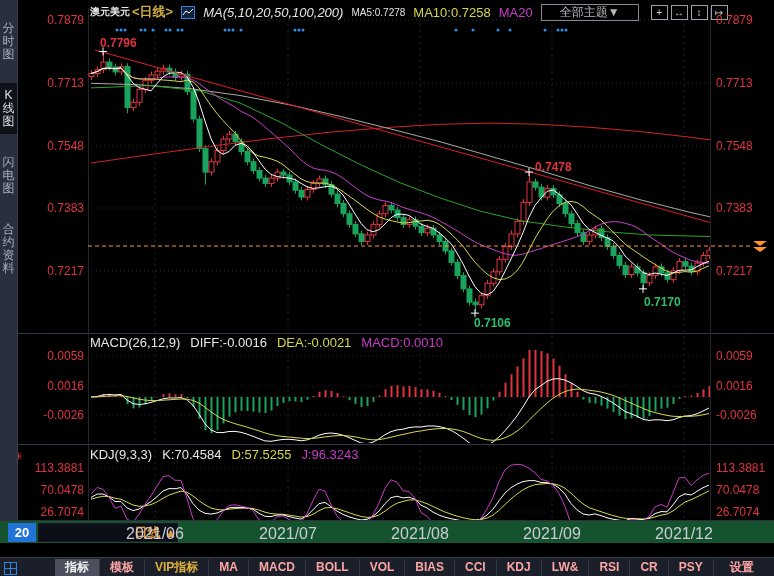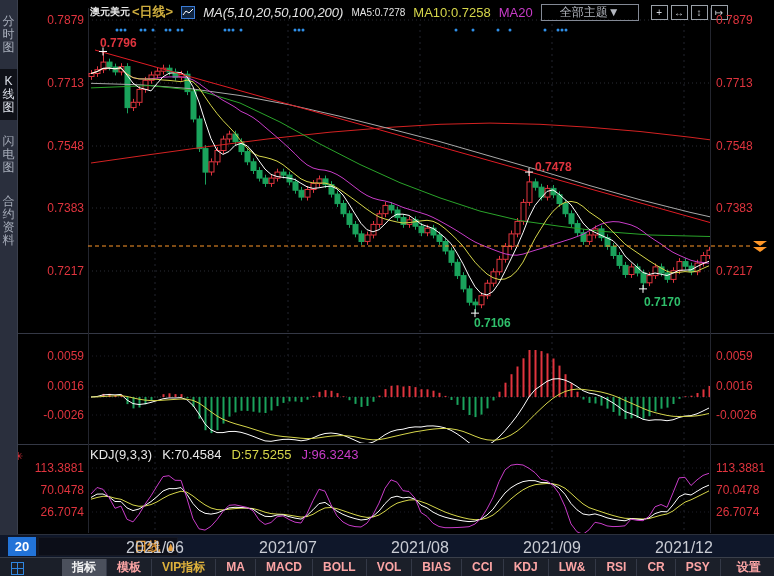--- a/index.html
+++ b/index.html
@@ -2,21 +2,21 @@
 <html><head>
 <meta charset="utf-8">
 <style>
   html,body{margin:0;padding:0;background:#000;}
   .screen{position:relative;width:774px;height:576px;background:#000;overflow:hidden;
           font-family:"Liberation Sans",sans-serif;-webkit-font-smoothing:antialiased;}
   #chart-svg{position:absolute;left:0;top:0;z-index:1;}
   
   .sidebar{position:absolute;left:0;top:0;width:18px;height:534px;background:#2a2f3d;z-index:3;
            border-right:1px solid #3a3f4c;box-sizing:border-box;}
-  .sb-item{width:17px;padding:6px 0;margin-top:9px;font-size:12px;line-height:13px;text-align:center;
+  .sb-item{width:17px;padding:6px 0;margin-top:16px;font-size:12px;line-height:13px;text-align:center;
            color:#a8aebb;cursor:default;word-break:break-all;}
   .sb-item.active{background:#0f1118;color:#dde1ea;}
   
   .header{position:absolute;left:90px;top:3px;right:62px;height:18px;display:flex;align-items:center;
           gap:8px;z-index:2;font-size:12px;white-space:nowrap;}
   .sym{color:#e8e8e8;font-weight:bold;font-size:10px;}
   .per{color:#cfae3e;font-weight:bold;font-size:13px;margin-left:-6px;}
   .mas{color:#e4e4e4;font-size:13px;font-style:italic;}
   .ma5{color:#e4e4e4;font-size:10px;}
   .ma10{color:#d6d64a;font-size:13px;}
@@ -34,31 +34,31 @@
   .ann-red{color:#e0343e;}
   .ann-green{color:#2fbf6b;}
   .ind-head{position:absolute;left:90px;display:flex;gap:10px;font-size:13px;z-index:2;white-space:nowrap;}
   .iw{color:#e8e8e8;} .iy{color:#d6d64a;} .im{color:#c83cc8;}
   .star{position:absolute;left:14px;top:450px;color:#e0343e;font-size:11px;z-index:2;}
   
   .pmark{position:absolute;left:753px;top:241px;z-index:2;}
   .pmark div{width:0;height:0;border-left:7px solid transparent;border-right:7px solid transparent;
              border-top:5px solid #ff9728;margin-bottom:1px;}
   
-  .tl{position:absolute;left:0;top:534px;width:774px;height:23px;background:#0f172a;z-index:3;
+  .tl{position:absolute;left:0;top:520px;width:774px;height:23px;background:#14532d;z-index:3;
       border-top:1px solid #2b303c;box-sizing:border-box;}
   .count{position:absolute;left:8px;top:2px;width:28px;height:19px;background:#2273d8;color:#fff;
          font-size:13px;font-weight:bold;text-align:center;line-height:19px;}
   .pbox{position:absolute;left:38px;top:2px;width:140px;height:19px;background:#0c0e18;
         border:1px solid #23283466;box-sizing:border-box;color:#e39b3b;font-size:13px;font-weight:bold;
         text-align:right;line-height:17px;cursor:pointer;}
   .mon{position:absolute;top:4px;transform:translateX(-50%);color:#c9ccd4;font-size:16px;}
   
   .tb{position:absolute;left:0;top:557px;width:774px;height:19px;background:#1b1f29;z-index:3;
-      display:flex;align-items:center;padding-left:11px;box-sizing:border-box;
+      display:flex;align-items:center;padding-left:4px;box-sizing:border-box;
       border-top:1px solid #3a3f4a;}
   .tb-grid{width:13px;height:13px;margin-right:38px;cursor:pointer;flex:none;}
   .tab{padding:0 10px;border-right:1px solid #343947;font-size:12px;font-weight:bold;color:#fca5a5;
        height:17px;line-height:17px;cursor:pointer;flex:none;}
   .tab.sel{background:#4b505c;color:#f2f2f2;}
   .tab.vip{color:#e0b23c;}
   .tab.last{margin-left:6px;border-right:none;}
 </style>
 </head>
 <body>
@@ -510,20 +510,26 @@
   <span class="ann ann-red" style="left:100px;top:36px">0.7796</span>
   <span class="ann ann-red" style="left:535px;top:160px">0.7478</span>
   <span class="ann ann-green" style="left:474px;top:316px">0.7106</span>
   <span class="ann ann-green" style="left:644px;top:295px">0.7170</span>
 
   <div class="pmark">
       <div></div>
       <div></div>
     </div>
 
+  <div class="ind-head" style="top:335px">
+    <span class="iw">MACD(26,12,9)</span>
+    <span class="iw">DIFF:-0.0016</span>
+    <span class="iy">DEA:-0.0021</span>
+    <span class="im">MACD:0.0010</span>
+  </div>
   <span class="axl left" style="top:349px">0.0059</span>
   <span class="axl left" style="top:379px">0.0016</span>
   <span class="axl left" style="top:408px">-0.0026</span>
   <span class="axl right" style="top:349px">0.0059</span>
   <span class="axl right" style="top:379px">0.0016</span>
   <span class="axl right" style="top:408px">-0.0026</span>
 
   <span class="star">✳</span>
   <div class="ind-head" style="top:447px">
     <span class="iw">KDJ(9,3,3)</span>

